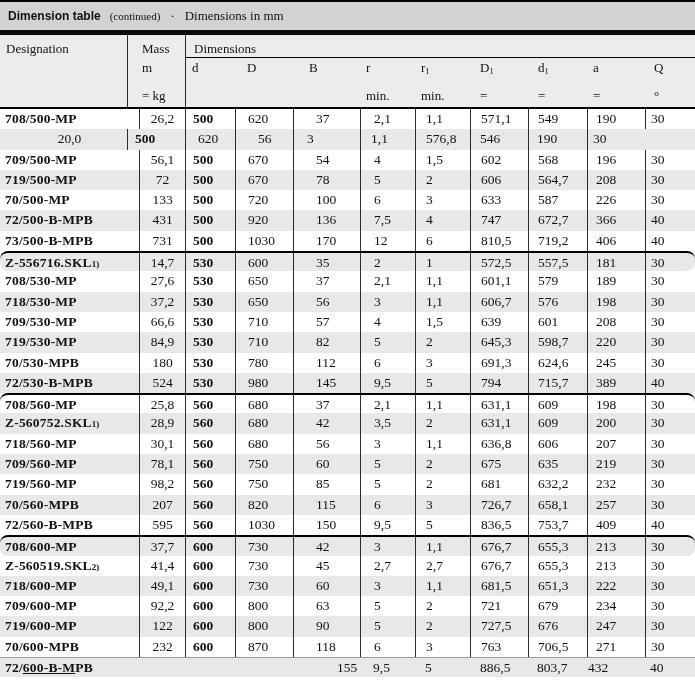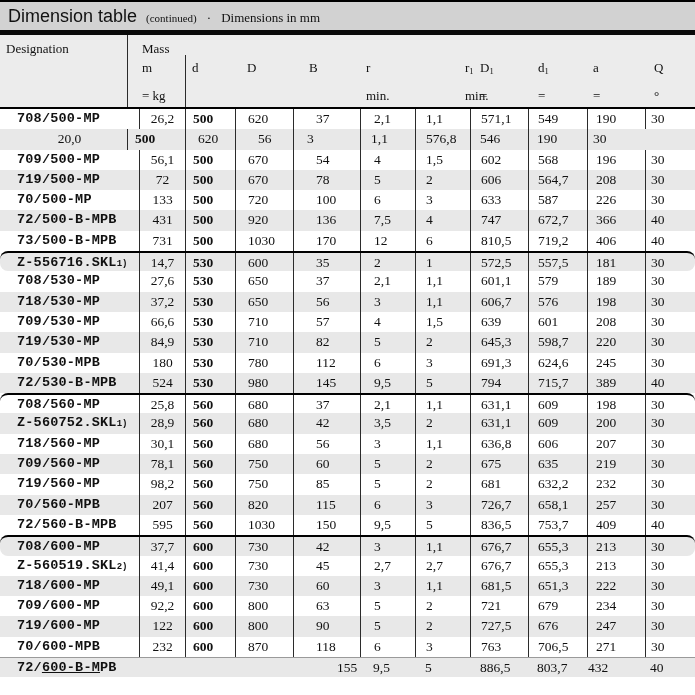--- a/index.html
+++ b/index.html
@@ -3,21 +3,21 @@
 <meta charset="utf-8">
 <style>
   html,body{margin:0;padding:0;background:#fff;}
   body{width:695px;height:695px;overflow:hidden;position:relative;
        font-family:"Liberation Serif",serif;color:#111;}
   .page{width:695px;height:695px;background:#fff;}
 
   
   .title-bar{height:24px;background:#d2d2d2;border-top:2px solid #000;
              padding:4px 0 0 8px;white-space:nowrap;box-sizing:content-box;}
-  .title-main{font-family:"Liberation Sans",sans-serif;font-weight:normal;font-size:18px;}
+  .title-main{font-family:"Liberation Sans",sans-serif;font-weight:bold;font-size:12px;}
   .title-cont{font-size:11px;margin-left:5px;}
   .title-dot{font-size:13px;margin-left:6px;}
   .title-suffix{font-size:13px;margin-left:6px;}
   .black-band{height:5px;background:#0a0a0a;}
 
   
   .grid{display:grid;grid-template-columns:127px 58px 50px 58px 67px 55px 55px 58px 59px 58px 50px;}
 
   
   .thead{background:#ececec;}
@@ -27,32 +27,32 @@
   .h-dims{border-left:1px solid #2b2b2b;border-bottom:1px solid #000;padding-left:8px !important;}
   .h-row-b{height:32px;}
   .h-row-c{height:20px;}
   .h-row-b>div,.h-row-c>div{font-size:13px;box-sizing:border-box;}
   .h-row-b>div{padding-top:5px;}
   .h-row-c>div{padding-top:1px;}
   .bl{border-left:1px solid #2b2b2b;height:100%;}
   .sub{font-size:8.5px;position:relative;bottom:-2px;}
   .hp-m{padding-left:14px;}
   .hp0{padding-left:6px;}  .hp1{padding-left:12px;} .hp2{padding-left:16px;}
-  .hp3{padding-left:6px;}  .hp4{padding-left:6px;margin-left:44px;}  .hp5{padding-left:10px;}
+  .hp3{padding-left:6px;}  .hp4{padding-left:6px;}  .hp5{padding-left:10px;}
   .hp6{padding-left:10px;} .hp7{padding-left:6px;}  .hp8{padding-left:9px;}
   .header-rule{height:2px;background:#000;}
 
   
   .row{height:20.3px;box-sizing:border-box;}
   .row>div{box-sizing:border-box;font-size:13.5px;line-height:19px;overflow:hidden;white-space:nowrap;}
   .row>div+div{border-left:1px solid #2b2b2b;}
   .stripe{background:#e8e8e8;}
   .group-start{border-top:2px solid #000;border-radius:8px;}
-  .c-designation{font-family:Liberation Mono, monospace;font-weight:bold;
-                 font-size:13px;letter-spacing:.2px;padding-left:17px;}
+  .c-designation{font-family:Liberation Serif, serif;font-weight:bold;
+                 font-size:13px;letter-spacing:.2px;padding-left:5px;}
   .fn{font-size:9px;font-weight:bold;letter-spacing:0;}
   .c-mass{text-align:center;margin-left:12px;}
   .cc-0{padding-left:7px;font-weight:bold;}
   .cc-1{padding-left:12px;} .cc-2{padding-left:22px;} .cc-3{padding-left:13px;}
   .cc-4{padding-left:10px;} .cc-5{padding-left:10px;} .cc-6{padding-left:9px;}
   .cc-7{padding-left:8px;}  .cc-8{padding-left:5px;}
 
   
   .cut{border-top:1px solid #9a9a9a;}
   .cut>div+div{border-left:none;}
@@ -73,20 +73,21 @@
     <span class="title-cont">(continued)</span>
     <span class="title-dot">·</span>
     <span class="title-suffix">Dimensions in mm</span>
   </div>
   <div class="black-band"></div>
 
   <div class="thead">
     <div class="h-row-a">
       <div class="hcell">Designation</div>
       <div class="hcell h-mass">Mass</div>
+      <div class="hcell h-dims">Dimensions</div>
     </div>
 
     <div class="h-row-b grid">
       <div></div>
       <div class="bl hp-m">m</div>
       <div class="bl hp0"><span>d</span><span class="sub"></span></div>
       <div class="hp1"><span>D</span><span class="sub"></span></div>
       <div class="hp2"><span>B</span><span class="sub"></span></div>
       <div class="hp3"><span>r</span><span class="sub"></span></div>
       <div class="hp4"><span>r</span><span class="sub">1</span></div>

